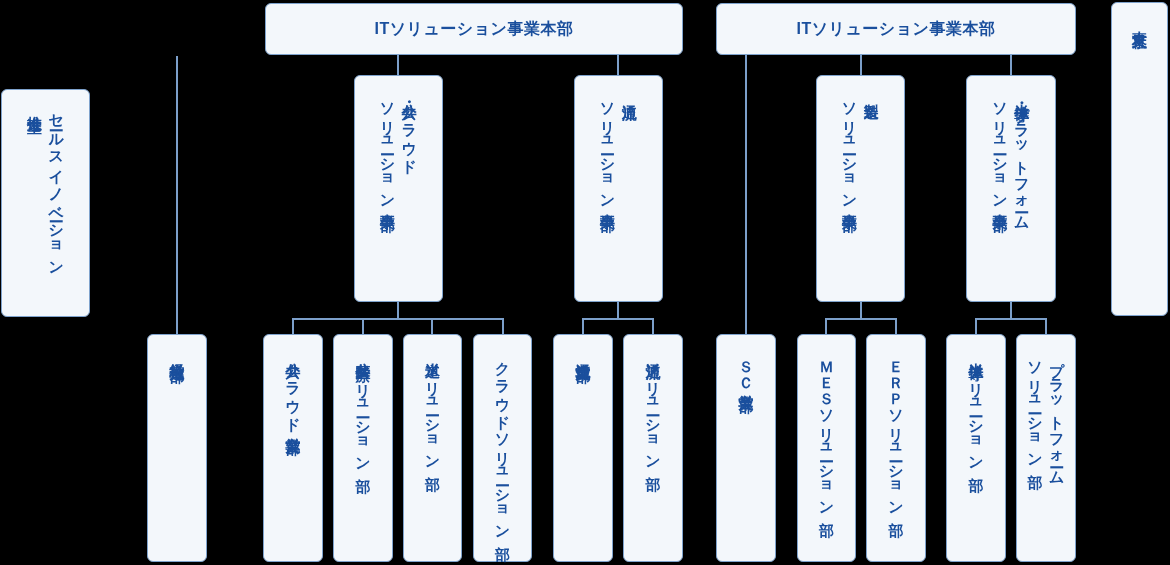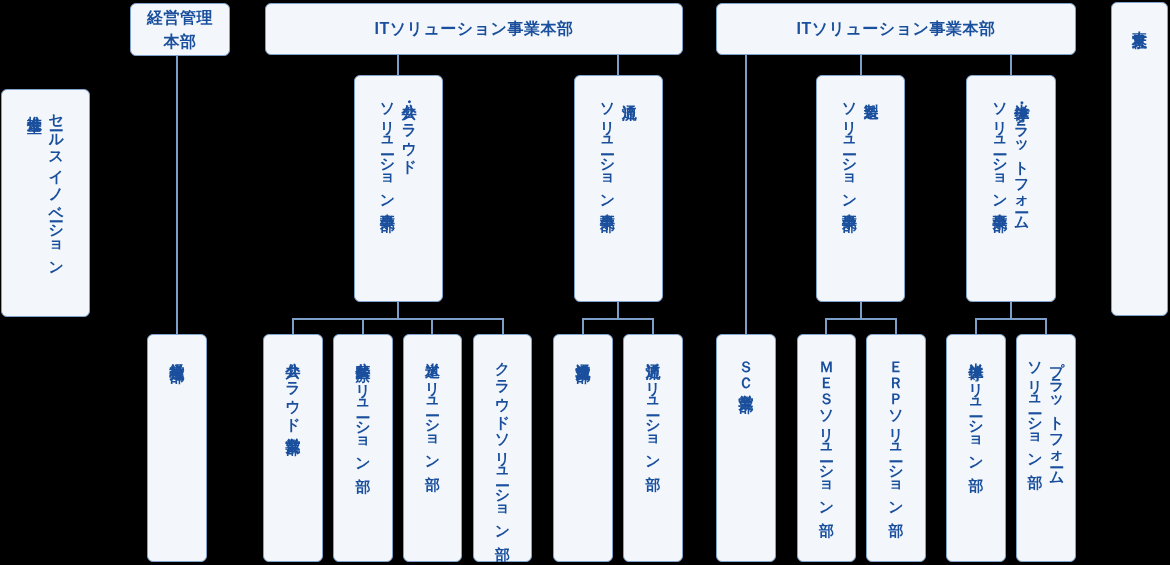--- a/index.html
+++ b/index.html
@@ -92,24 +92,20 @@
   <div class="conn" style="left:1010px;top:302px;width:2px;height:18px"></div>
   <div class="conn" style="left:975px;top:318px;width:72px;height:2px"></div>
   <div class="conn" style="left:975px;top:318px;width:2px;height:16px"></div>
   <div class="conn" style="left:1045px;top:318px;width:2px;height:16px"></div>
 
   <div class="node v" style="left:1px;top:89px;width:89px;height:228px;padding-top:14px">
     <span class="lbl">セールスイノベーション
 推進室</span>
   </div>
 
-  <div class="node h" style="left:130px;top:3px;width:100px;height:53px">
-    <span class="lbl">経営管理
-本部</span>
-  </div>
 
   <div class="node v" style="left:147px;top:334px;width:60px;height:228px">
     <span class="lbl">経営推進部</span>
   </div>
 
   <div class="node h" style="left:265px;top:3px;width:418px;height:52px">
     <span class="lbl">ITソリューション事業本部</span>
   </div>
 
   <div class="node v" style="left:354px;top:75px;width:89px;height:227px">

